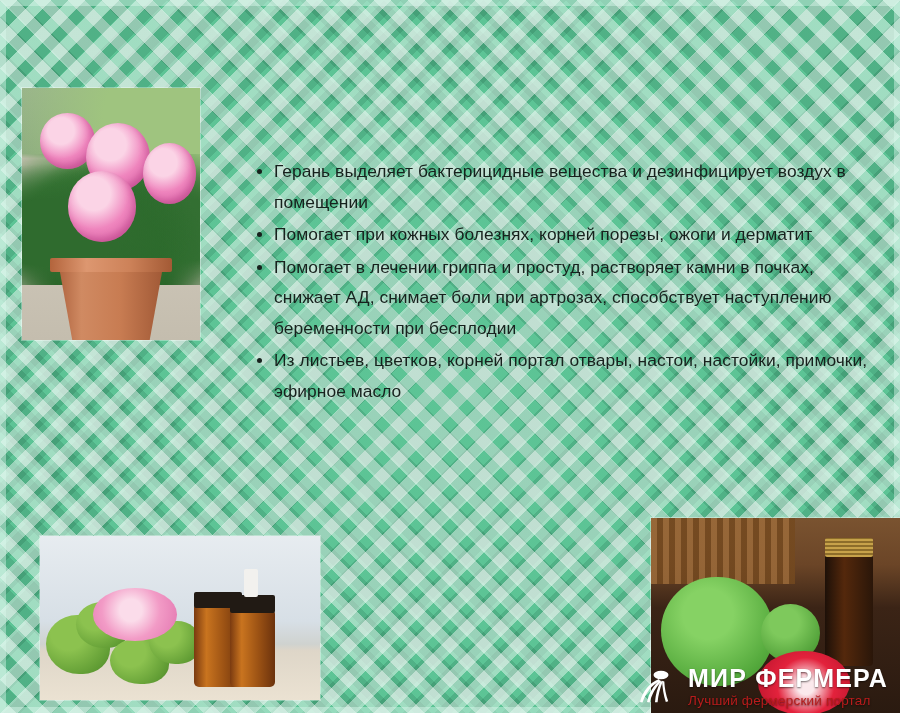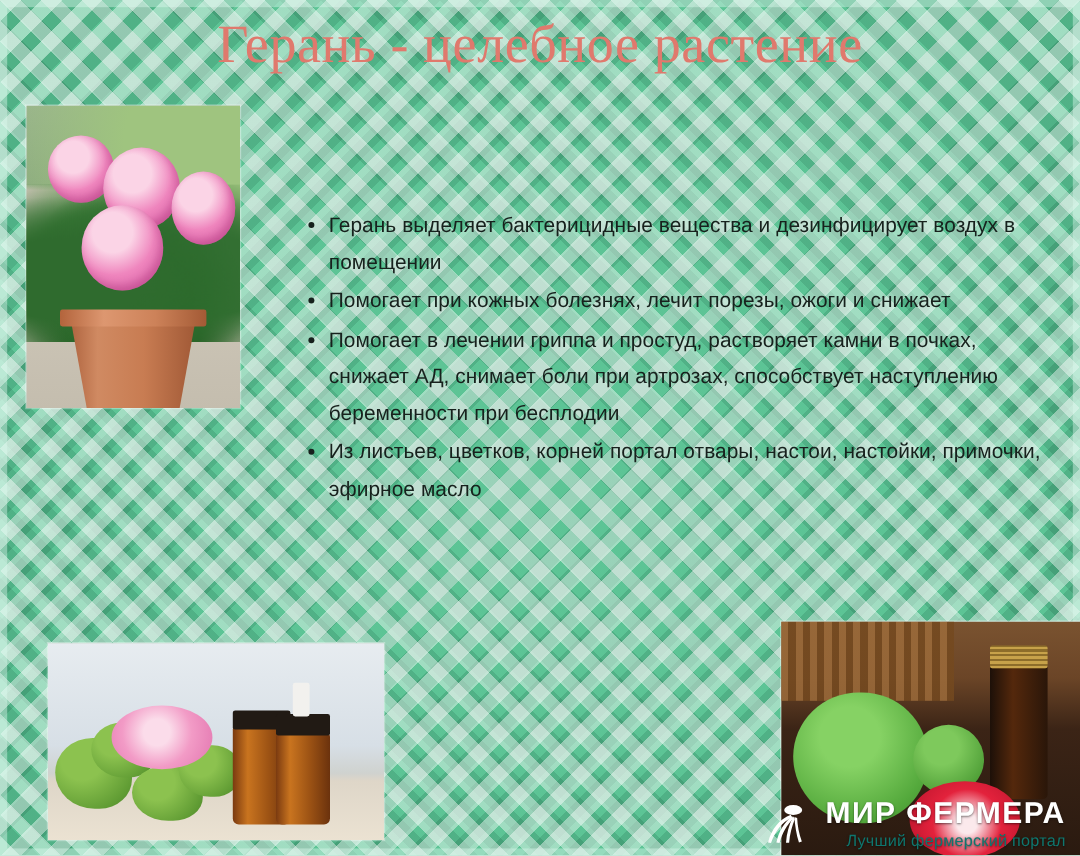--- a/index.html
+++ b/index.html
@@ -72,21 +72,21 @@
     line-height: 58px;
     letter-spacing: 0.5px;
     color: #e0796d;
     white-space: nowrap;
   }
 
   
   #bullets {
     position: absolute;
     left: 252px;
-    top: 172px;
+    top: 156px;
     width: 630px;
     list-style: none;
   }
   #bullets li {
     position: relative;
     padding-left: 22px;
     margin-bottom: 2px;
     font-family: "Liberation Sans", sans-serif;
     font-size: 17.4px;
     line-height: 30.5px;
@@ -241,55 +241,53 @@
     letter-spacing: 1.2px;
     color: #ffffff;
     text-shadow: 0 1px 2px rgba(0,0,0,0.55);
     text-align: right;
   }
   #wm-subtitle {
     margin-top: 3px;
     font-family: "Liberation Sans", sans-serif;
     font-size: 13.5px;
     letter-spacing: 0.2px;
-    color: #0f766e;
+    color: #b91c1c;
     text-shadow: 0 1px 2px rgba(0,0,0,0.6);
-    text-align: right;
   }
 </style>
 </head>
 <body>
 
 <div id="slide">
 
   <div id="pattern"></div>
   <div id="pattern-overlay"></div>
   <div id="edge-frame"></div>
 
-  <div id="title">Герань - целебное растение</div>
 
   <div class="photo" id="photo-geranium-pot">
     <div class="bg"></div>
     <div class="foliage"></div>
     <div class="bloom b1"></div>
     <div class="bloom b2"></div>
     <div class="bloom b3"></div>
     <div class="bloom b4"></div>
     <div class="pot"></div>
     <div class="pot-rim"></div>
   </div>
 
   <ul id="bullets">
     <li>
       <span class="dot"></span>
       <span>Герань выделяет бактерицидные вещества и дезинфицирует воздух в помещении</span>
     </li>
     <li>
       <span class="dot"></span>
-      <span>Помогает при кожных болезнях, лечит порезы, ожоги и снижает</span>
+      <span>Помогает при кожных болезнях, корней порезы, ожоги и дерматит</span>
     </li>
     <li>
       <span class="dot"></span>
       <span>Помогает в лечении гриппа и простуд, растворяет камни в почках, снижает АД, снимает боли при артрозах, способствует наступлению беременности при бесплодии</span>
     </li>
     <li>
       <span class="dot"></span>
       <span>Из листьев, цветков, корней портал отвары, настои, настойки, примочки, эфирное масло</span>
     </li>
   </ul>

